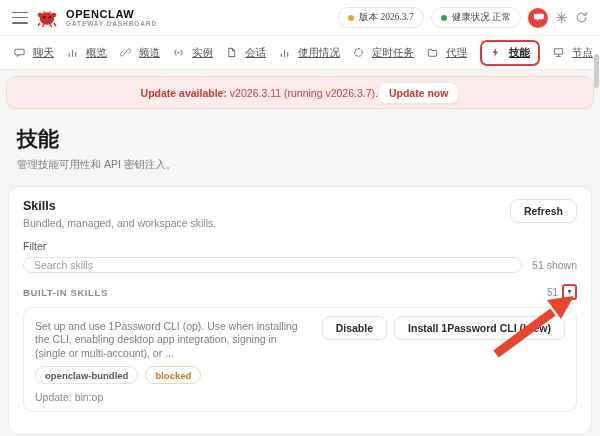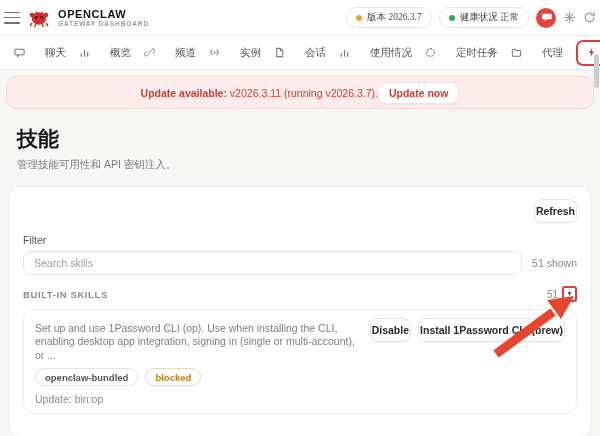--- a/index.html
+++ b/index.html
@@ -2,38 +2,38 @@
 <html><head>
 <meta charset="utf-8">
 <style>
   * { margin:0; padding:0; box-sizing:border-box; }
   html,body { width:600px; height:436px; overflow:hidden; background:#f6f6f5;
     font-family:"Liberation Sans", sans-serif; color:#222; }
   .icon { display:inline-flex; align-items:center; justify-content:center; flex:0 0 auto; }
 
   
   .header { height:36px; background:#fff; border-bottom:1px solid #ececec;
-    display:flex; align-items:center; padding:0 4px; gap:8px; }
+    display:flex; align-items:center; padding:0 12px; gap:8px; }
   .hamburger { width:16px; height:12px; display:flex; flex-direction:column; justify-content:space-between; cursor:pointer; }
   .hamburger span { height:1.6px; background:#6f6f6f; border-radius:2px; }
   .logo-text { display:flex; flex-direction:column; line-height:1.1; }
   .logo-title { font-size:11px; font-weight:800; letter-spacing:.6px; color:#111; }
   .logo-sub { font-size:6.5px; color:#9a9a9a; letter-spacing:.9px; font-weight:600; }
   .header-right { margin-left:auto; display:flex; align-items:center; gap:7px; }
   .pill-badge { display:flex; align-items:center; gap:5px; border:1px solid #e5e5e3;
     border-radius:999px; padding:3px 9px; font-size:9.5px; color:#444; background:#fff; white-space:nowrap;font-family:Liberation Serif, serif; }
   .dot { width:6px; height:6px; border-radius:50%; }
   .chat-circle { width:20px; height:20px; border-radius:50%; background:#e5423d;
     display:flex; align-items:center; justify-content:center; cursor:pointer; }
 
   
   .nav { height:34px; background:#fff; border-bottom:1px solid #ececec;
     display:flex; align-items:center; padding:0 14px; gap:13px; }
-  .tab { display:flex; align-items:center; gap:20px; font-size:10.5px; color:#555;
-    cursor:pointer; white-space:nowrap; }
+  .tab { display:flex; align-items:center; gap:8px; font-size:10.5px; color:#555;
+    cursor:pointer; white-space:nowrap;text-decoration:underline; }
   .tab.active { color:#1c1c1c; font-weight:700; }
   .tab.annotated { border:2px solid #e23b3b; border-radius:7px; padding:4px 8px; }
   .nav-gear { margin-left:auto; cursor:pointer; }
 
   
   .banner { margin:6px 6px 4px; background:#fceceb; border:1px solid #f5d9d6; border-radius:10px;
     height:33px; display:flex; align-items:center; justify-content:center; 
     font-size:10.5px; color:#cf3b33; }
   .banner b { font-weight:800; }
   .update-btn { background:#fff; color:#cf3b33; font-weight:700; font-size:10.5px;
@@ -45,25 +45,25 @@
   .page-title { font-size:21px; font-weight:800; color:#161616; }
   .page-sub { font-size:10.5px; color:#7c7c7c; margin-top:5px; }
 
   
   .card { margin:6px 8px 0; background:#fff; border:1px solid #e9e9e7; border-radius:12px;
     padding:12px 14px; }
   .card-head { display:flex; align-items:flex-start; }
   .card-title { font-size:12.5px; font-weight:700; color:#222; }
   .card-sub { font-size:10.5px; color:#8a8a8a; margin-top:4px; }
   .btn { background:#fff; border:1px solid #e4e4e2; border-radius:8px; color:#2a2a2a;
-    font-size:10.5px; font-weight:600; padding:5px 1px; cursor:pointer; white-space:nowrap;
+    font-size:10.5px; font-weight:600; padding:5px 13px; cursor:pointer; white-space:nowrap;
     box-shadow:0 1px 1px rgba(0,0,0,.03); font-family:inherit; }
   .filter-label { font-size:10.5px; color:#555; margin-top:11px; }
   .search-row { display:flex; align-items:center; gap:10px; margin-top:5px; }
-  .search-input { flex:1; height:24px; border:1px solid #e3e3e1; border-radius:8px;
+  .search-input { flex:1; height:16px; border:1px solid #e3e3e1; border-radius:8px;
     padding:0 10px; font-size:10.5px; color:#333; outline:none; background:#fff; font-family:inherit; }
   .search-input::placeholder { color:#9b9b9b; }
   .shown { font-size:10.5px; color:#8a8a8a; white-space:nowrap; }
   .section-row { display:flex; align-items:center; margin:11px 0 7px; }
   .section-title { font-size:9.5px; font-weight:800; letter-spacing:.6px; color:#8b8b8b; }
   .section-right { margin-left:auto; display:flex; align-items:center; gap:4px; }
   .section-count { font-size:10px; color:#8b8b8b; }
   .chev-box { border:2px solid #e23b3b; border-radius:3px; width:15px; height:16px;
     display:flex; align-items:center; justify-content:center; cursor:pointer; }
   .chev { font-size:8px; color:#555; line-height:1; }
@@ -239,20 +239,24 @@
   <button class="update-btn">Update now</button>
 </div>
 
 <div class="page-head">
   <div class="page-title">技能</div>
   <div class="page-sub">管理技能可用性和 API 密钥注入。</div>
 </div>
 
 <div class="card">
   <div class="card-head">
+    <div>
+      <div class="card-title">Skills</div>
+      <div class="card-sub">Bundled, managed, and workspace skills.</div>
+    </div>
     <button class="btn" style="margin-left:auto">Refresh</button>
   </div>
 
   <div class="filter-label">Filter</div>
   <div class="search-row">
     <input class="search-input" placeholder="Search skills" style="">
     <span class="shown">51 shown</span>
   </div>
 
   <div class="section-row">

